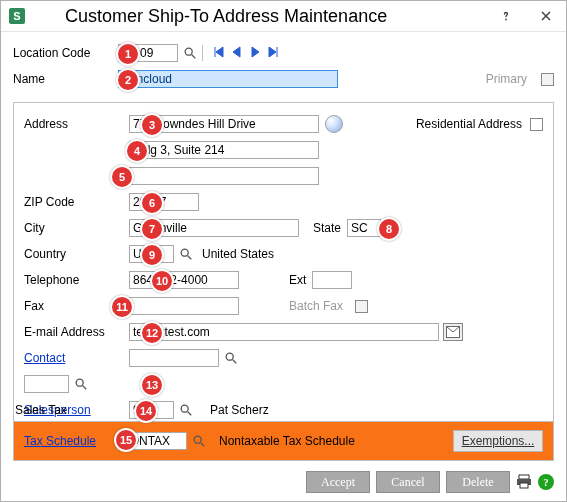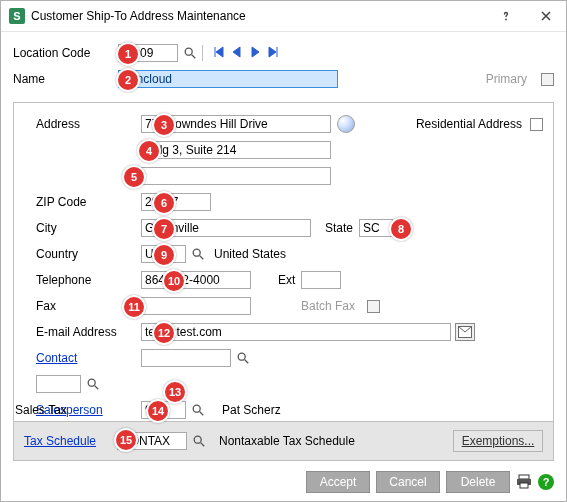--- a/index.html
+++ b/index.html
@@ -1,51 +1,51 @@
 <!DOCTYPE html>
 <html><head>
 <meta charset="utf-8">
 <style>
   html,body{margin:0;padding:0;font-family:"Segoe UI",Tahoma,Arial,sans-serif;font-size:12px;color:#000;background:#fff;}
   .window{width:567px;height:502px;border:1px solid #b0b0b0;box-sizing:border-box;position:relative;background:#fff;}
   .titlebar{height:30px;display:flex;align-items:center;border-bottom:1px solid #e5e5e5;}
   .titlebar .icon-img{width:16px;height:16px;margin:0 6px 0 8px;display:inline-flex;align-items:center;justify-content:center;background:#2e8b57;color:#fff;font-weight:bold;font-size:11px;border-radius:2px;}
-  .titlebar .title{flex:1 1 auto;font-size:12px;color:#000;}
+  .titlebar .title{flex:1 1 auto;font-size:18px;color:#000;margin-left:34px;}
   .tbtn{width:40px;height:30px;display:inline-flex;align-items:center;justify-content:center;color:#444;cursor:pointer;}
   .tbtn svg{width:12px;height:12px;}
   .content{padding:10px 12px 0 12px;}
   .row{display:flex;align-items:center;min-height:22px;margin-bottom:4px;position:relative;}
   .lbl{width:105px;color:#000;}
   .sublbl{color:#000;}
   input[type=text]{border:1px solid #a9a9a9;height:18px;padding:0 3px;font-family:inherit;font-size:12px;box-sizing:border-box;}
   input.blue-sel{background:#cfe6ff;border:1px solid #3b8de0;color:#003a7a;}
   .name-input{width:220px;}
   .small-input{width:60px;}
   .nav{display:inline-flex;align-items:center;gap:6px;margin-left:6px;}
   .nav svg{width:12px;height:12px;fill:#2a5fd1;stroke:#2a5fd1;cursor:pointer;}
   .sep{width:1px;height:16px;background:#c0c0c0;display:inline-block;}
   .mag{display:inline-flex;width:16px;height:16px;align-items:center;justify-content:center;cursor:pointer;}
   .mag svg{width:14px;height:14px;}
-  .panel{border:1px solid #c0c0c0;background:#fff;padding:10px 10px 8px 22px;margin-top:12px;position:relative;}
+  .panel{border:1px solid #c0c0c0;background:#fff;padding:10px 10px 8px 10px;margin-top:12px;position:relative;}
   .link{color:#0033cc;text-decoration:underline;cursor:pointer;}
   .ckbox{width:13px;height:13px;border:1px solid #888;margin-left:6px;display:inline-block;box-sizing:border-box;background:#fff;}
   .ckbox.disabled{background:#f3f3f3;}
   .globe{width:16px;height:16px;border:1px solid #a0a0a0;border-radius:50%;background:radial-gradient(circle at 30% 30%,#fff,#d2e2ff 40%,#8aadd8 100%);display:inline-flex;align-items:center;justify-content:center;}
   .badge{position:absolute;width:20px;height:20px;border-radius:50%;background:#e23333;color:#fff;display:flex;align-items:center;justify-content:center;font-size:11px;font-weight:bold;border:2px solid #fff;box-shadow:0 0 2px rgba(0,0,0,.4);z-index:5;}
   .footer{position:absolute;left:0;right:0;bottom:8px;padding:0 12px;}
   .saleshdr{font-size:12px;color:#000;margin:4px 0 2px 2px;}
-  .btnbar{display:flex;gap:6px;justify-content:flex-end;align-items:center;padding-top:10px;}
+  .btnbar{display:flex;gap:6px;justify-content:flex-end;align-items:center;padding-top:10px;font-family:Liberation Serif, serif;}
   button.formbtn{height:22px;min-width:64px;background:#a9a9a9;color:#fff;border:1px solid #8e8e8e;font-family:inherit;font-size:12px;cursor:pointer;}
   button.formbtn.light{background:#e6e6e6;color:#333;border:1px solid #b5b5b5;}
   .printer{width:16px;height:16px;display:inline-block;}
   .help-circ{width:16px;height:16px;border-radius:50%;background:#1ca21c;color:#fff;display:inline-flex;align-items:center;justify-content:center;font-weight:bold;font-size:11px;cursor:pointer;}
   .muted{color:#9a9a9a;text-align:right;}
   .mail-icn{width:18px;height:16px;border:1px solid #888;background:#eee;display:inline-flex;align-items:center;justify-content:center;cursor:pointer;}
   .mail-icn svg{width:14px;height:12px;}
-  .salespanel{border:1px solid #c0c0c0;background:#e5e5e5;padding:8px 10px;margin-top:4px;display:flex;align-items:center;}
+  .salespanel{border:1px solid #c0c0c0;background:#f97316;padding:8px 10px;margin-top:4px;display:flex;align-items:center;}
 </style>
 </head>
 <body>
 <div class="window">
 
   <div class="titlebar">
     <span class="icon-img">S</span>
     <span class="title">Customer Ship-To Address Maintenance</span>
     <span class="tbtn">
       <svg viewBox="0 0 12 12">
@@ -146,21 +146,21 @@
               <path d="M10 10l4 4" stroke="#555" stroke-width="1.5"></path>
             </svg>
         </span>
         <span style="margin-left:8px;text-align:right;">United States</span>
         <span class="badge" style="left:116px;top:0;">9</span>
       </div>
 
       <div class="row">
         <span class="lbl">Telephone</span>
         <input type="text" style="width: 110px;" value="864-272-4000">
-        <span class="sublbl" style="margin:0 6px 0 27px;">Ext</span>
+        <span class="sublbl" style="margin:0 6px 0 50px;">Ext</span>
         <input type="text" style="width: 40px;" value="">
         <span class="badge" style="left:126px;top:0;">10</span>
       </div>
 
       <div class="row">
         <span class="lbl">Fax</span>
         <input type="text" style="width: 110px;" value="">
         <span class="sublbl muted" style="margin:0 6px 0 50px;">Batch Fax</span>
         <span class="ckbox disabled"></span>
         <span class="badge" style="left:86px;top:0;">11</span>
@@ -190,21 +190,21 @@
       </div>
 
       <div class="row">
         <input type="text" style="width: 45px;" value="">
         <span class="mag" style="margin-left:4px;">
           <svg viewBox="0 0 16 16">
               <circle cx="6.5" cy="6.5" r="4" fill="none" stroke="#555" stroke-width="1.5"></circle>
               <path d="M10 10l4 4" stroke="#555" stroke-width="1.5"></path>
             </svg>
         </span>
-        <span class="badge" style="left:127px;top:0;margin-top:7px;">13</span>
+        <span class="badge" style="left:116px;top:0;">13</span>
       </div>
 
       <div class="row">
         <span class="lbl"><span class="link">Salesperson</span></span>
         <input type="text" style="width: 45px;" value="9111">
         <span class="mag" style="margin-left:4px;">
           <svg viewBox="0 0 16 16">
               <circle cx="6.5" cy="6.5" r="4" fill="none" stroke="#555" stroke-width="1.5"></circle>
               <path d="M10 10l4 4" stroke="#555" stroke-width="1.5"></path>
             </svg>

